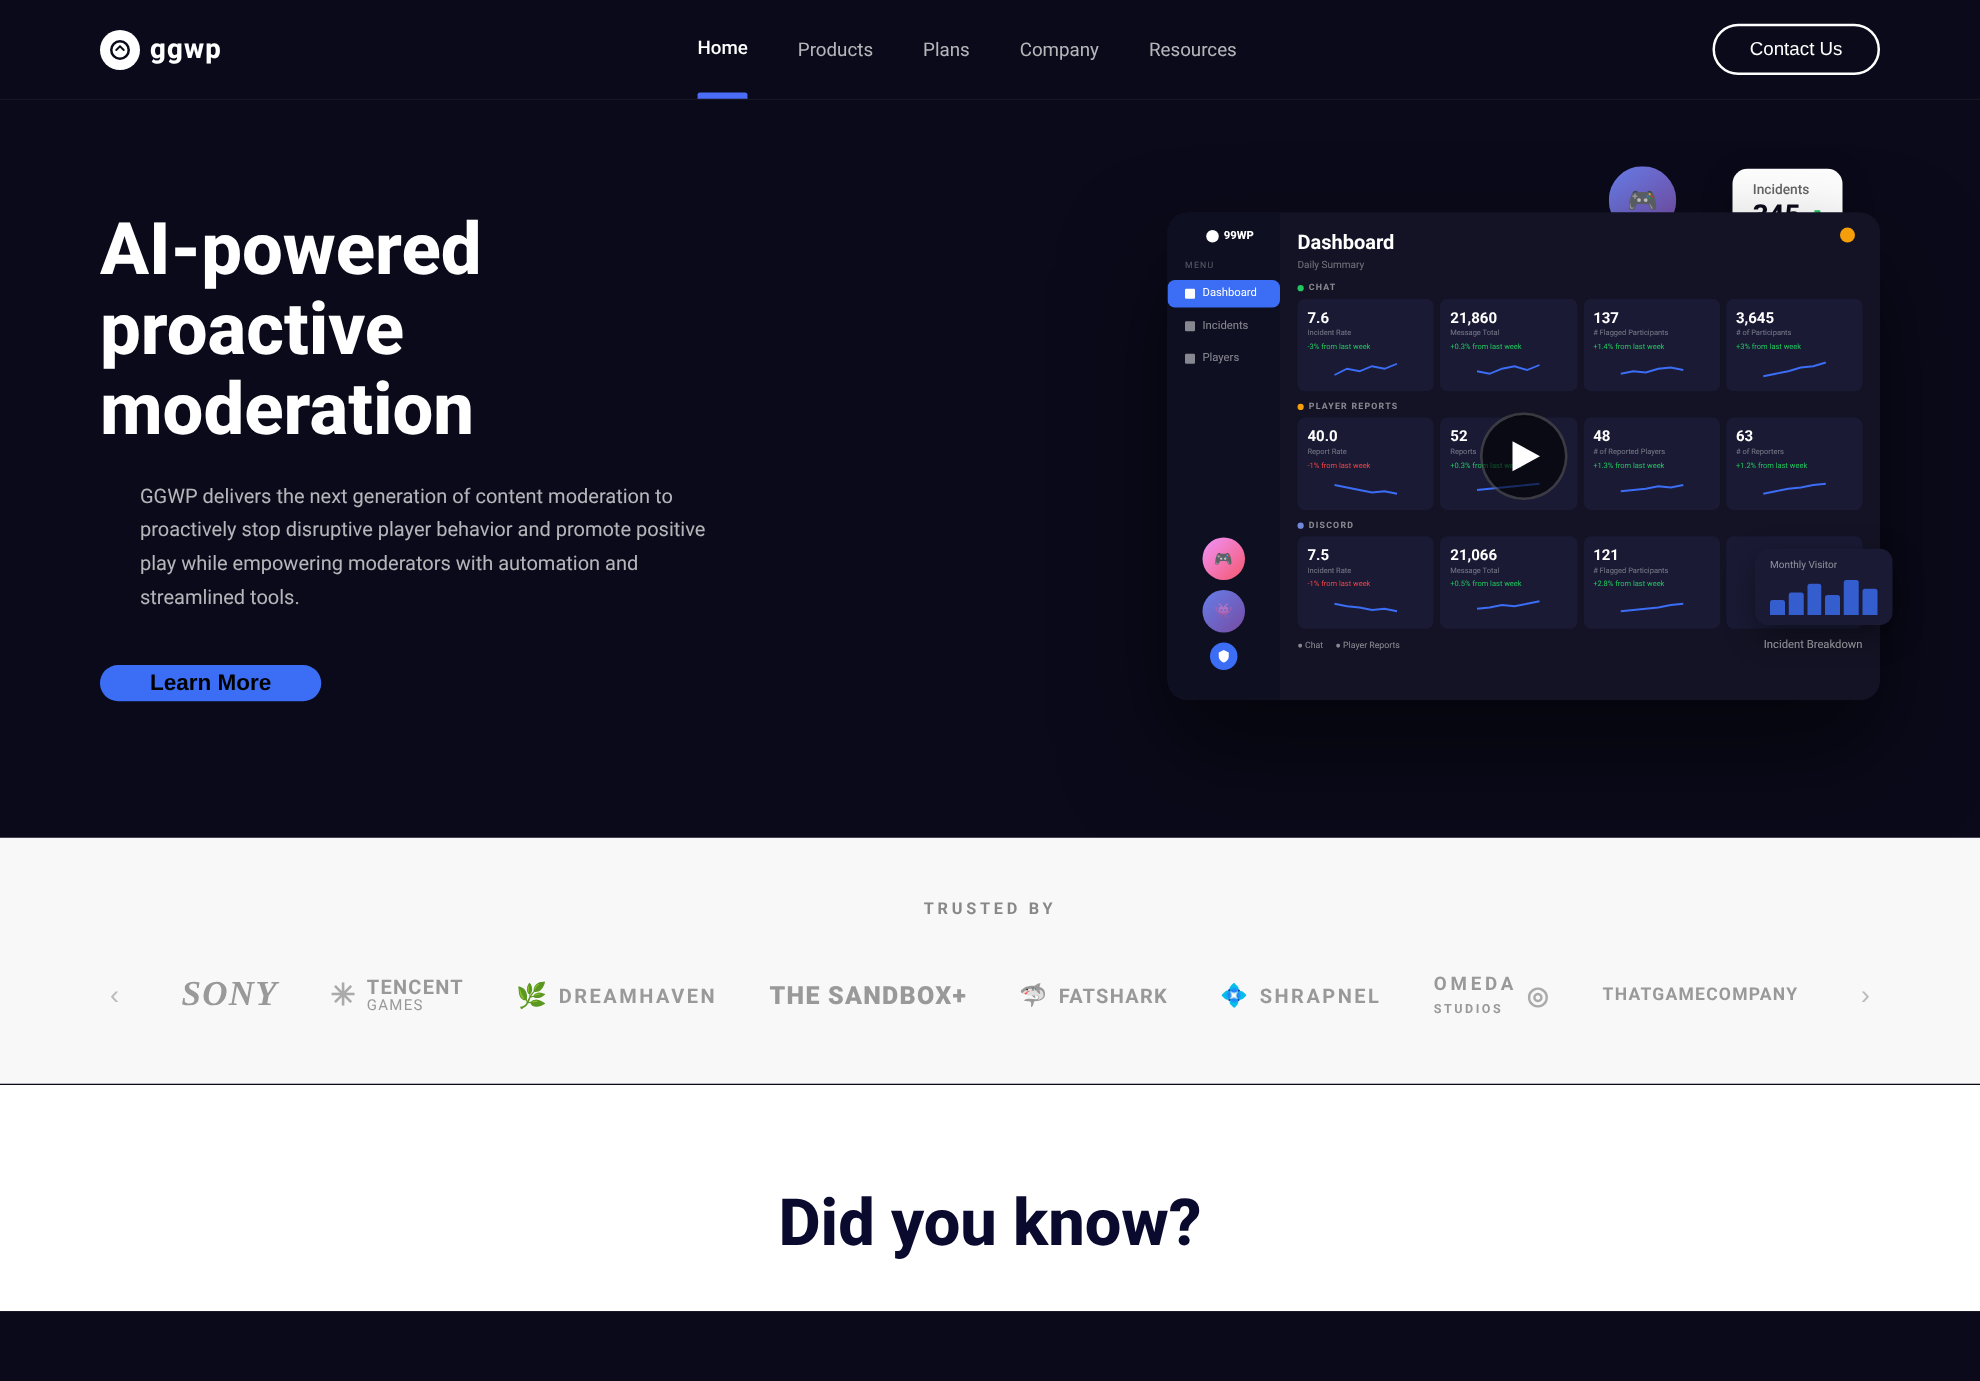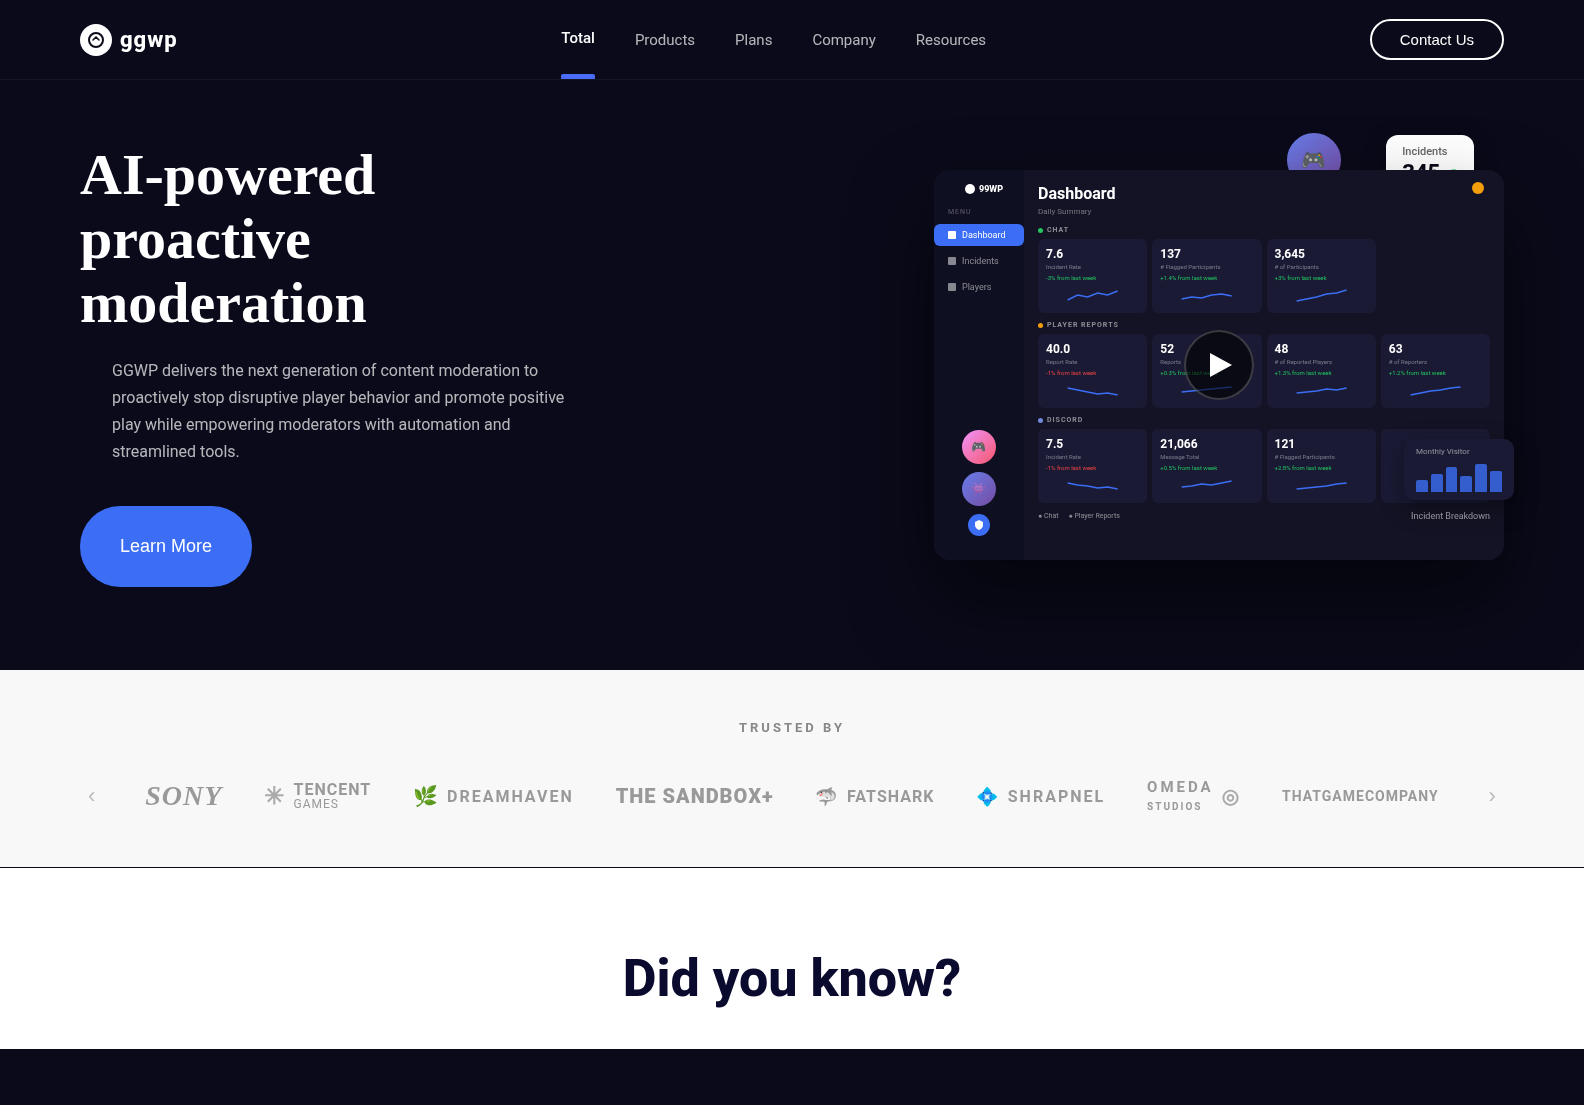--- a/index.html
+++ b/index.html
@@ -88,38 +88,37 @@
     }
     .hero-left {
       flex: 0 0 520px;
       z-index: 2;
     }
     .hero-title {
       font-size: 58px;
       font-weight: 800;
       line-height: 1.1;
       margin-bottom: 22px;
-      font-family: Liberation Serif, serif;
     }
     .hero-subtitle {
       font-size: 16px;
       line-height: 1.7;
       color: rgba(255,255,255,0.7);
       max-width: 480px;
       margin-bottom: 40px;
       margin-left: 32px;
     }
     .learn-more-btn {
       background: #3b6ef5;
-      color: #ffffff;
+      color: #000000;
       border: none;
-      padding: 30px 40px;
+      padding: 4px 40px;
       border-radius: 40px;
       font-size: 18px;
-      font-weight: 400;
+      font-weight: 700;
       cursor: pointer;
       transition: background 0.2s;
     }
 
     
     .hero-right {
       flex: 1;
       position: relative;
       display: flex;
       justify-content: flex-end;
@@ -440,21 +439,21 @@
         <circle cx="9" cy="9" r="7" stroke="#0a0a1a" stroke-width="2"></circle>
         <path d="M6 9 L9 6 L12 9" stroke="#0a0a1a" stroke-width="1.5" stroke-linecap="round"></path>
       </svg>
     </div>
     <span>ggwp</span>
   </div>
 
   <ul class="nav-links">
     <li class="active-item">
       <div class="nav-wrap">
-        <a href="#" class="active">Total</a>
+        <a href="#" class="active">Home</a>
         <div class="nav-underline"></div>
       </div>
     </li>
     <li><a href="#">Products</a></li>
     <li><a href="#">Plans</a></li>
     <li><a href="#">Company</a></li>
     <li><a href="#">Resources</a></li>
   </ul>
 
   <button class="contact-btn">Contact Us</button>
@@ -523,20 +522,30 @@
               <span>CHAT</span>
             </div>
             <div class="dash-stats-row">
               <div class="stat-card">
                 <div class="stat-val">7.6</div>
                 <div class="stat-label">Incident Rate</div>
                 <div class="stat-change">-3% from last week</div>
                 <div class="stat-line">
                   <svg viewBox="0 0 50 20">
                       <polyline points="0,15 10,10 20,12 30,8 40,10 50,6" fill="none" stroke="#3b6ef5" stroke-width="1.5"></polyline>
+                    </svg>
+                </div>
+              </div>
+              <div class="stat-card">
+                <div class="stat-val">21,860</div>
+                <div class="stat-label">Message Total</div>
+                <div class="stat-change">+0.3% from last week</div>
+                <div class="stat-line">
+                  <svg viewBox="0 0 50 20">
+                      <polyline points="0,12 10,14 20,10 30,8 40,11 50,7" fill="none" stroke="#3b6ef5" stroke-width="1.5"></polyline>
                     </svg>
                 </div>
               </div>
               <div class="stat-card">
                 <div class="stat-val">137</div>
                 <div class="stat-label"># Flagged Participants</div>
                 <div class="stat-change">+1.4% from last week</div>
                 <div class="stat-line">
                   <svg viewBox="0 0 50 20">
                       <polyline points="0,14 10,12 20,13 30,10 40,9 50,11" fill="none" stroke="#3b6ef5" stroke-width="1.5"></polyline>

